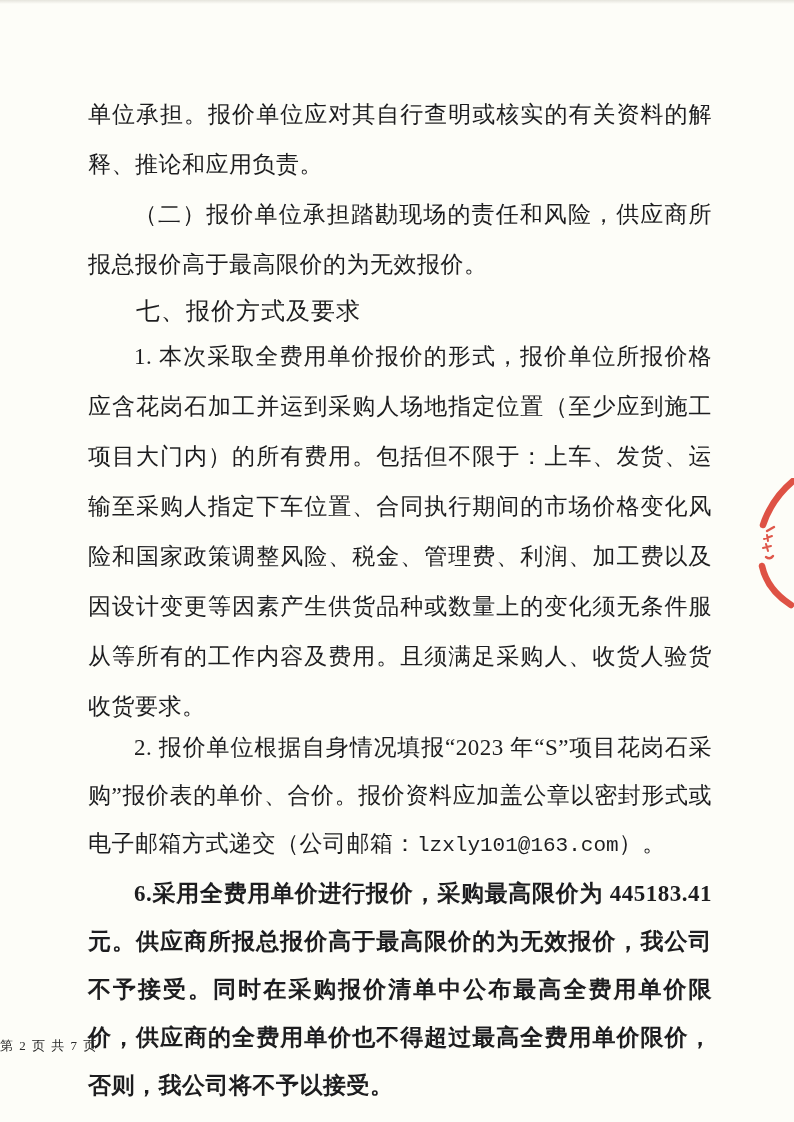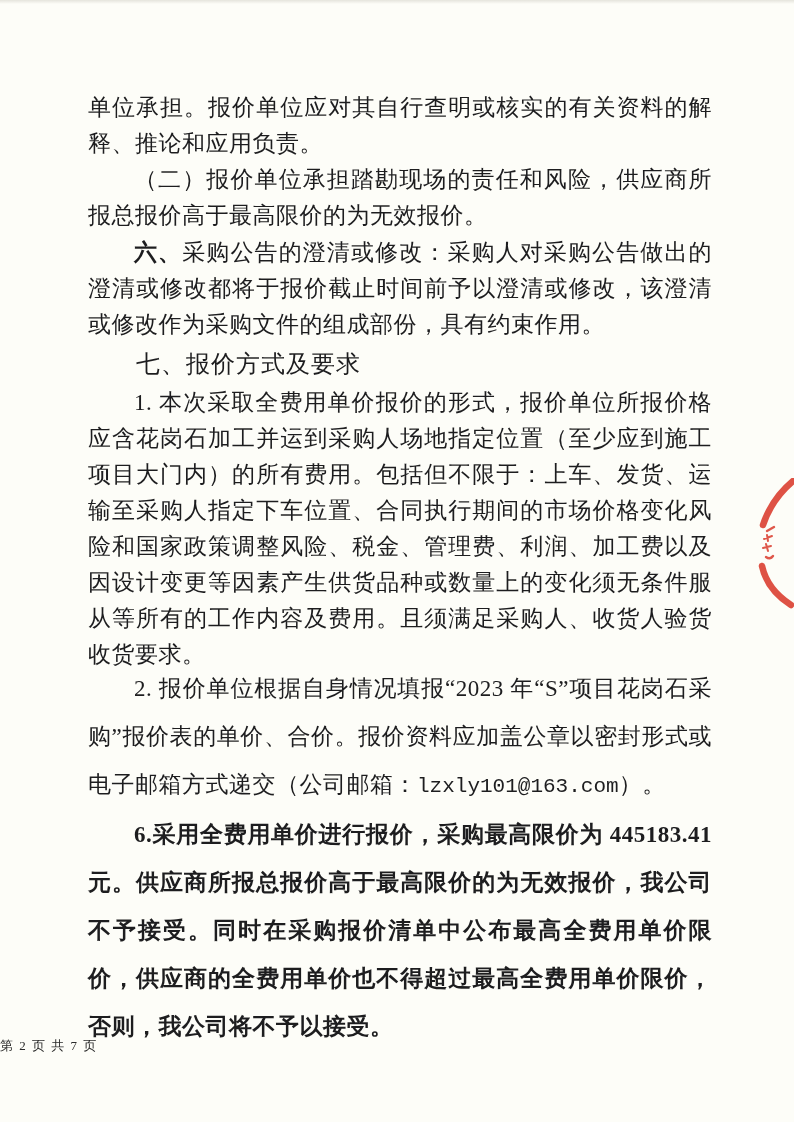--- a/index.html
+++ b/index.html
@@ -15,21 +15,21 @@
     position:absolute;top:0;left:0;width:794px;height:4px;
     background:linear-gradient(to bottom, rgba(120,115,95,0.18), rgba(120,115,95,0));
   }
   .text-block{
     position:absolute;
     left:88px;top:90px;
     width:624px;
   }
   .para{
     font-size:23px;
-    line-height:36px;
+    line-height:50px;
     text-align:justify;
     margin:0;
     letter-spacing:0.5px;
   }
   .para.indent{ text-indent:2em; }
   .para.tight{ line-height:48px; }
   .lead-bold{
     font-family:"Liberation Sans","DejaVu Sans",sans-serif;
     font-weight:bold;
   }
@@ -77,23 +77,20 @@
 <div class="text-block">
 
   <p class="para">
     <span>单位承担。报价单位应对其自行查明或核实的有关资料的解释、推论和应用负责。</span>
   </p>
 
   <p class="para indent">
     <span>（二）报价单位承担踏勘现场的责任和风险，供应商所报总报价高于最高限价的为无效报价。</span>
   </p>
 
-  <p class="para indent">
-    <span class="lead-bold">六、</span><span>采购公告的澄清或修改：采购人对采购公告做出的澄清或修改都将于报价截止时间前予以澄清或修改，该澄清或修改作为采购文件的组成部份，具有约束作用。</span>
-  </p>
 
   <p class="heading">七、报价方式及要求</p>
 
   <p class="para indent">
     <span>1. 本次采取全费用单价报价的形式，报价单位所报价格应含花岗石加工并运到采购人场地指定位置（至少应到施工项目大门内）的所有费用。包括但不限于：上车、发货、运输至采购人指定下车位置、合同执行期间的市场价格变化风险和国家政策调整风险、税金、管理费、利润、加工费以及因设计变更等因素产生供货品种或数量上的变化须无条件服从等所有的工作内容及费用。且须满足采购人、收货人验货收货要求。</span>
   </p>
 
   <p class="para indent tight p5">
     <span>2. 报价单位根据自身情况填报“2023 年“S”项目花岗石采购”报价表的单价、合价。报价资料应加盖公章以密封形式或电子邮箱方式递交（公司邮箱：</span><span class="email">lzxly101@163.com</span><span>）。</span>
   </p>

